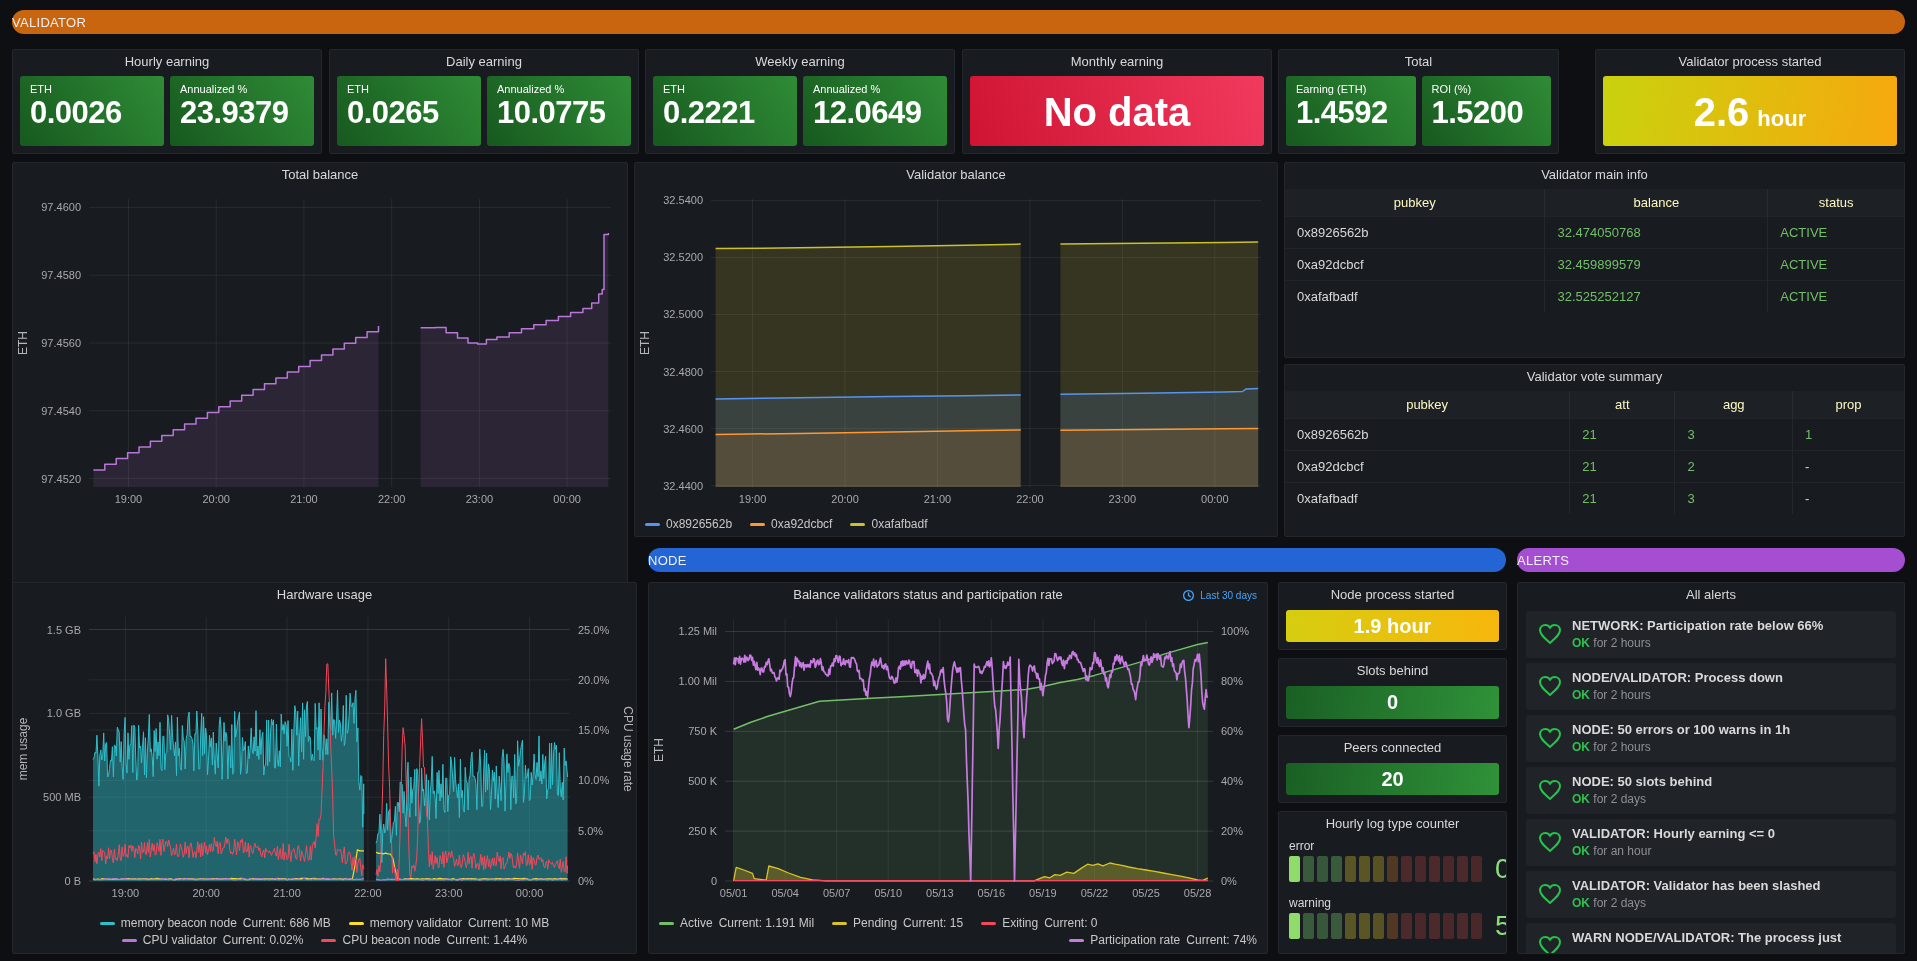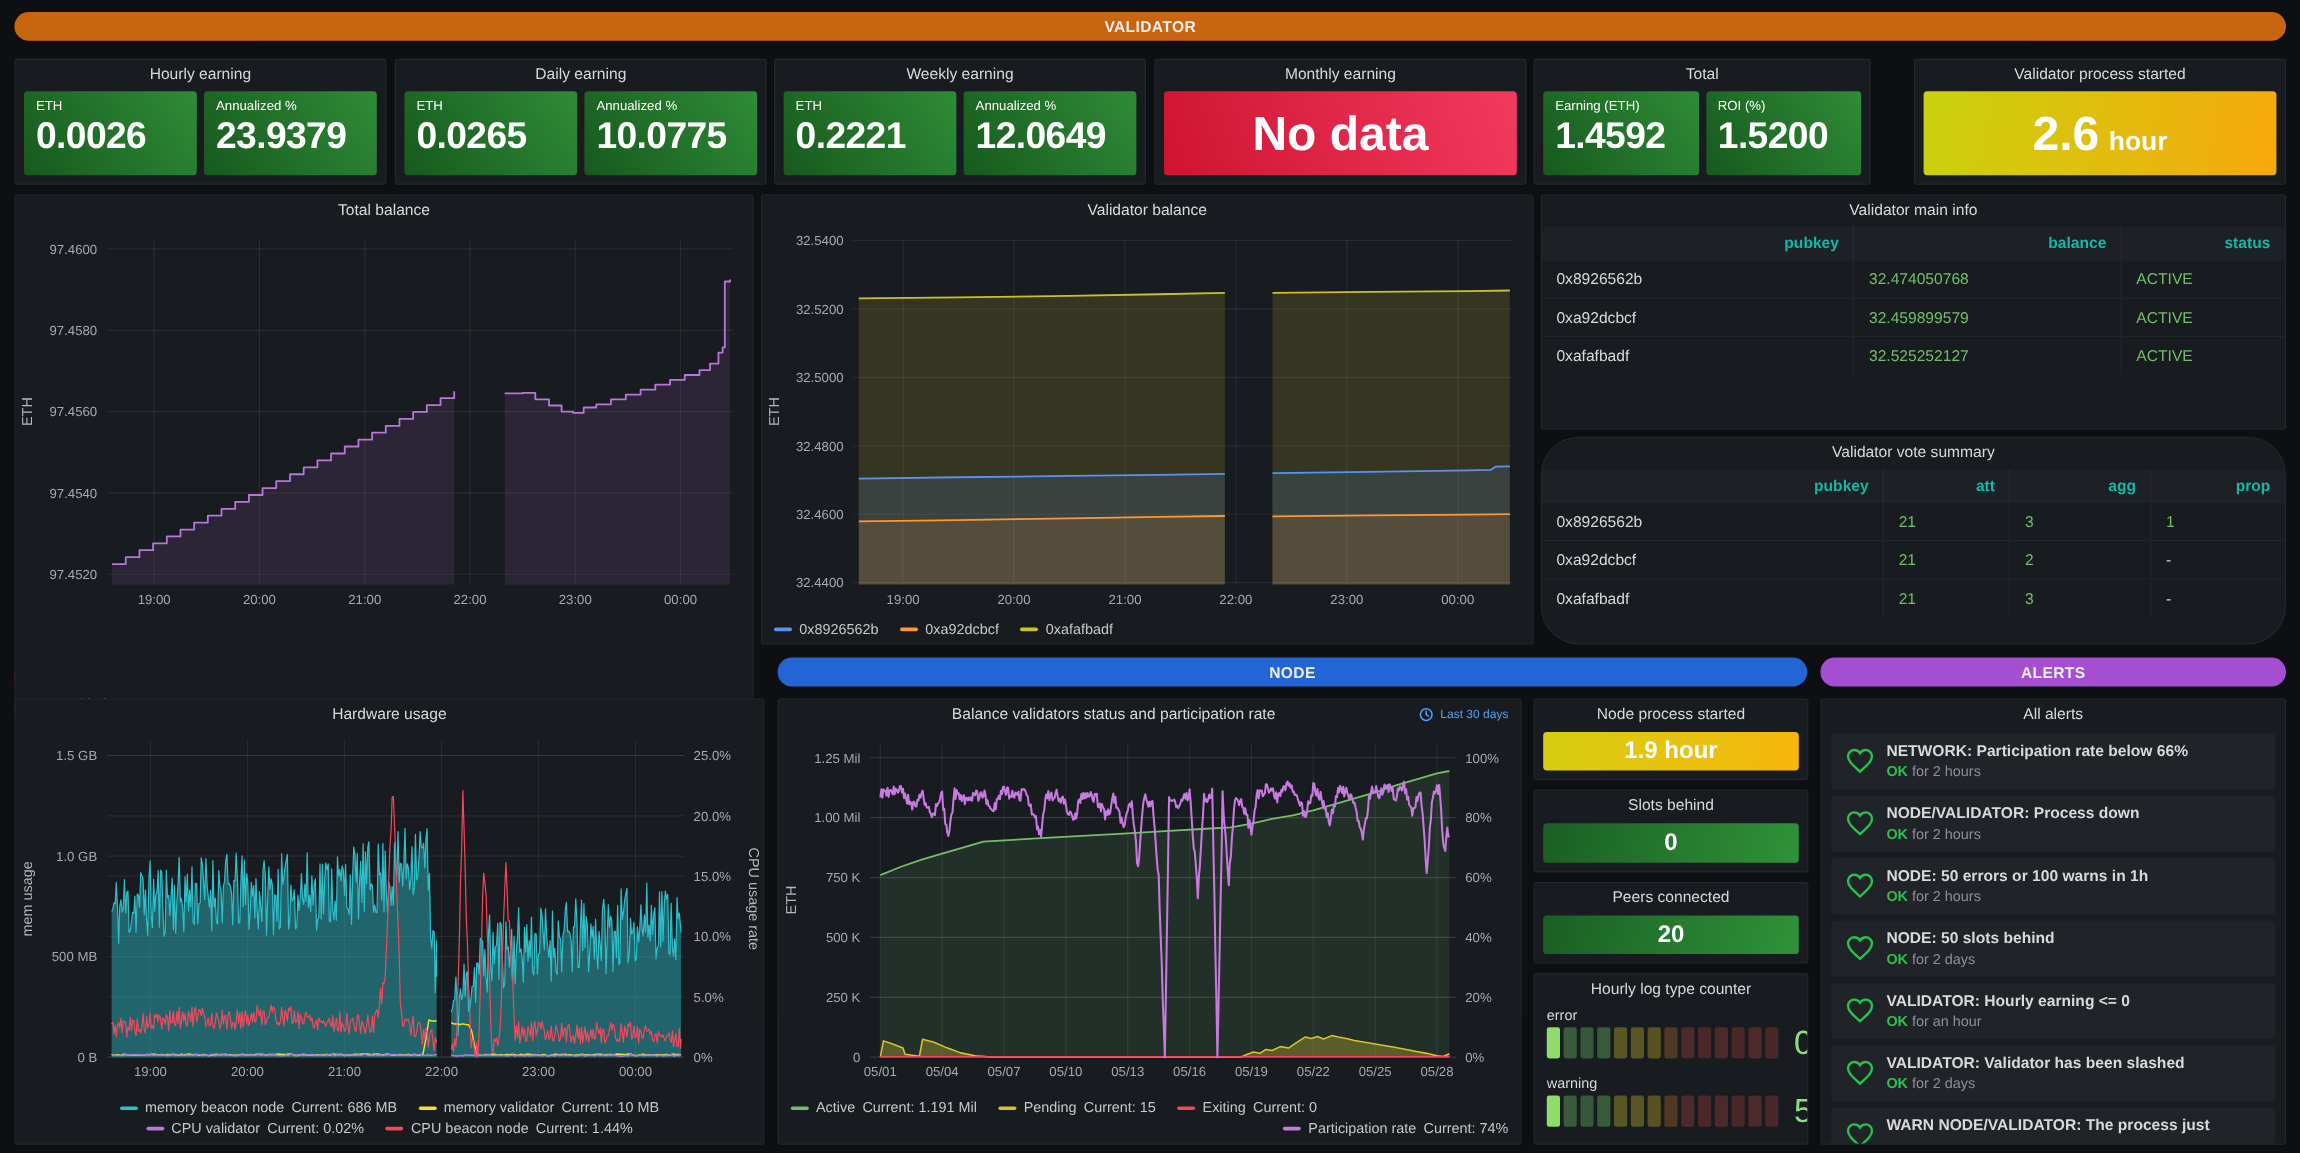--- a/index.html
+++ b/index.html
@@ -1,20 +1,20 @@
 <!DOCTYPE html>
 <html><head>
 <meta charset="utf-8">
 <style>
   * { margin:0; padding:0; box-sizing:border-box; }
   body { background:#0b0c0f; font-family:"Liberation Sans", sans-serif; }
   #dashboard { position:relative; width:1917px; height:961px; background:#0e0f13; overflow:hidden; }
 
-  .rowbar { position:absolute; height:24px; border-radius:12px; display:flex; align-items:center; justify-content:center;
-            color:#eceef1; font-size:13px; font-weight:700; letter-spacing:.3px; cursor:pointer; }
+  .rowbar { position:absolute; height:24px; border-radius:12px; display:flex; align-items:center; justify-content:flex-start;
+            color:#eceef1; font-size:13px; font-weight:400; letter-spacing:.3px; cursor:pointer; }
   .panel { position:absolute; background:#181b1f; border:1px solid #23262c; border-radius:2px; overflow:hidden; }
   .ptitle { position:absolute; top:4px; left:0; right:0; text-align:center; font-size:13px; font-weight:500; color:#d8d9da; white-space:nowrap; }
 
   
   .statboxes { position:absolute; top:26px; left:7px; right:7px; bottom:7px; display:flex; gap:6px; }
   .sbox { flex:1; border-radius:3px; padding:7px 10px 4px 10px; color:#fff; overflow:hidden; }
   .sbox .lbl { font-size:11px; font-weight:500; margin-bottom:0px; }
   .sbox .val { font-size:31px; font-weight:700; line-height:1.15; letter-spacing:-.5px; }
   .sbox.center { display:flex; align-items:center; justify-content:center; }
   .grad-green  { background:linear-gradient(55deg,#17591f 0%,#2f8c36 100%); }
@@ -29,21 +29,21 @@
   .legend { position:absolute; left:10px; right:10px; display:flex; flex-direction:column; gap:3px; font-size:12px; color:#c7c8ca; }
   .leg-line { display:flex; gap:18px; align-items:center; }
   .leg-item { display:flex; align-items:center; gap:6px; white-space:nowrap; cursor:pointer; }
   .leg-dash { width:15px; height:3px; border-radius:2px; display:inline-block; }
   .leg-cur { color:#c7c8ca; }
 
   .time-hint { position:absolute; top:6px; right:10px; display:flex; align-items:center; gap:5px; color:#4da3f5; font-size:10px; font-weight:500; }
 
   
   table.tbl { position:absolute; top:26px; left:0; right:0; width:100%; border-collapse:collapse; font-size:13px; color:#d8d9da; }
-  table.tbl th { background:#1d2025; color:#14b8a6; font-weight:700; text-align:right; padding:6px 12px; }
+  table.tbl th { background:#1d2025; color:#fef9c3; font-weight:400; text-align:center; padding:6px 12px; }
   table.tbl td { padding:8px 12px; border-top:1px solid #22242a; }
   table.tbl td + td, table.tbl th + th { border-left:1px solid rgba(255,255,255,0.05); }
   td.green { color:#73bf69; }
 
   
   .nbox { position:absolute; top:27px; left:7px; right:7px; bottom:7px; border-radius:3px; display:flex; align-items:center; justify-content:center;
           color:#fff; font-size:20px; font-weight:700; }
   .grad-yellow2 { background:linear-gradient(100deg,#d5ce10 0%,#f8b60c 100%); }
   .grad-green2  { background:linear-gradient(100deg,#1a5f24 0%,#2f9238 100%); }
 
@@ -284,21 +284,21 @@
       </tr>
       <tr>
         <td>0xafafbadf</td>
         <td class="green">32.525252127</td>
         <td class="green">ACTIVE</td>
       </tr>
     </tbody>
       </table>
   </div>
 
-  <div class="panel" style="left:1284px;top:364px;width:621px;height:173px;border-radius:32px;">
+  <div class="panel" style="left:1284px;top:364px;width:621px;height:173px;">
     <div class="ptitle">Validator vote summary</div>
     <table class="tbl">
       <colgroup>
           <col style="width:46%">
           <col style="width:17%">
           <col style="width:19%">
           <col style="width:18%">
         </colgroup>
       <tbody>
           <tr>

